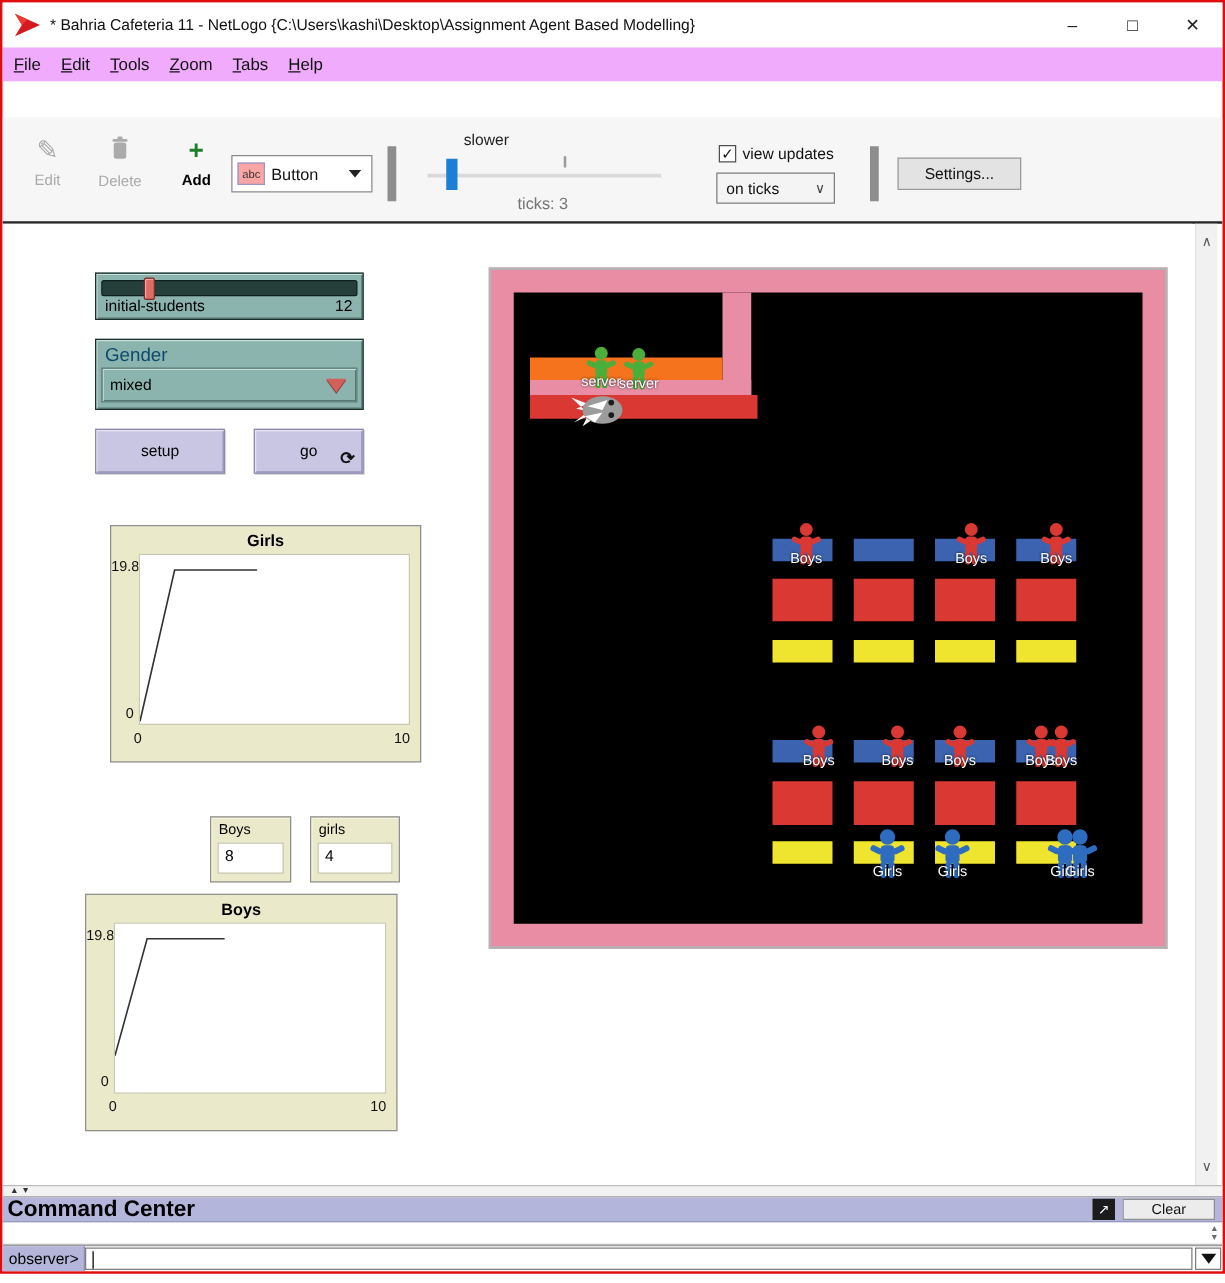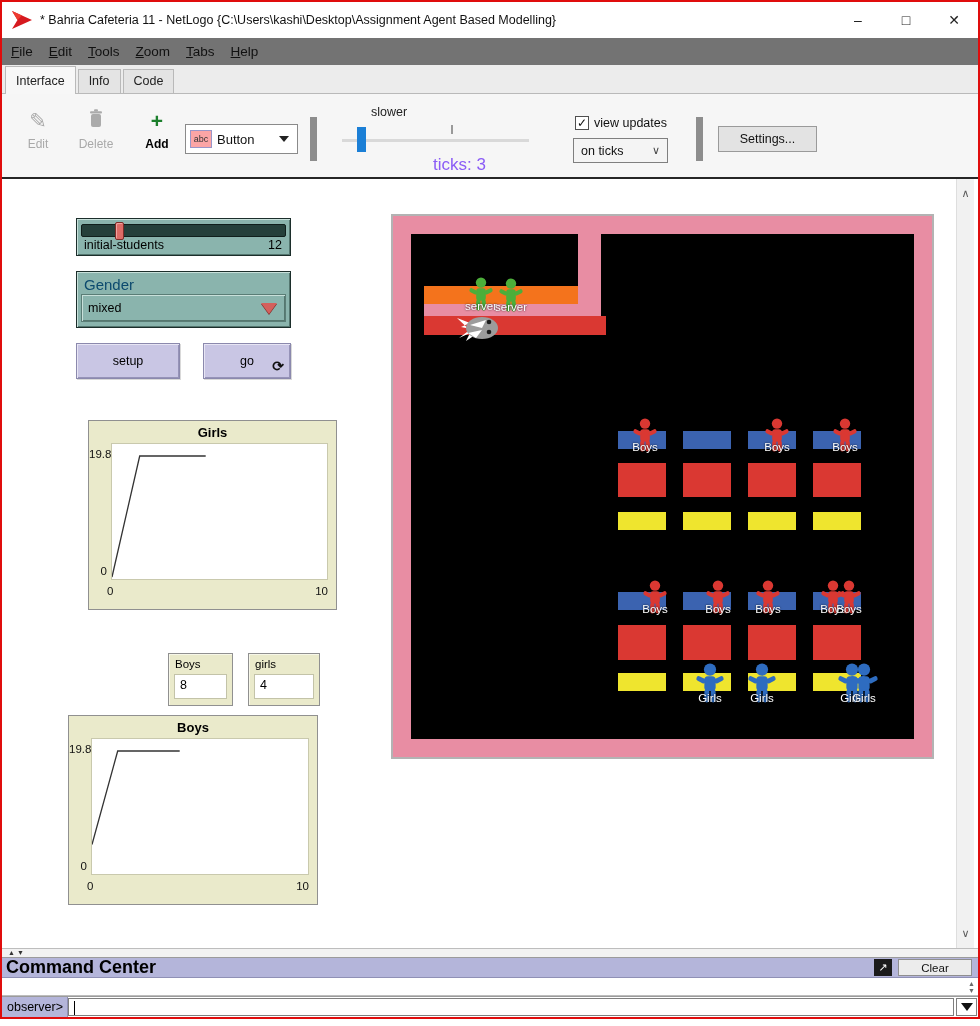--- a/index.html
+++ b/index.html
@@ -7,21 +7,21 @@
   .window { position:absolute; left:0; top:0; width:980px; height:1019px; border:2px solid #e00d0d; background:#ffffff; overflow:hidden; }
 
   
   .titlebar { position:absolute; left:0; top:0; right:0; height:36px; background:#ffffff; display:flex; align-items:center; }
   .app-icon { width:24px; height:24px; margin-left:8px; }
   .title-text { margin-left:6px; font-size:12.5px; color:#111; white-space:nowrap; }
   .win-controls { position:absolute; right:0; top:0; height:36px; display:flex; }
   .win-btn { width:48px; height:36px; display:flex; align-items:center; justify-content:center; font-size:14px; color:#222; }
 
   
-  .menubar { position:absolute; left:0; top:36px; right:0; height:27px; background:#737373; display:flex; align-items:center; gap:16px; padding-left:9px; font-size:13.5px; color:#111; }
+  .menubar { position:absolute; left:0; top:36px; right:0; height:27px; background:#f0abfc; display:flex; align-items:center; gap:16px; padding-left:9px; font-size:13.5px; color:#111; }
   .menu-item:first-letter { text-decoration:underline; }
 
   
   .tabbar { position:absolute; left:0; top:63px; right:0; height:29px; background:#ececec; border-bottom:1px solid #b9b9b9; display:flex; align-items:flex-end; padding-left:3px; }
   .tab { height:24px; padding:4px 10px 3px; font-size:12.5px; color:#222; border:1px solid #b9b9b9; border-bottom:none; background:#e4e4e4; margin-right:2px; }
   .tab.active { height:28px; background:#f7f7f7; padding-top:7px; margin-bottom:-1px; }
 
   
   .toolbar { position:absolute; left:0; top:92px; right:0; height:85px; background:#f6f6f6; border-bottom:2px solid #262626; }
   .tool-icongroup { position:absolute; top:14px; text-align:center; }
@@ -30,21 +30,21 @@
   .disabled-tool { color:#a9a9a9; }
   .add-plus { color:#1c7f2c; font-weight:bold; }
   .combo { position:absolute; background:#ffffff; border:1px solid #8a8a8a; display:flex; align-items:center; font-size:13px; color:#111; }
   .combo .abc-chip { width:22px; height:18px; background:#fca5a5; border:1px solid #9a96c8; font-size:9px; color:#333; display:flex; align-items:center; justify-content:center; margin:0 5px 0 4px; }
   .tri-down { width:0; height:0; border-left:5px solid transparent; border-right:5px solid transparent; border-top:6px solid #222; margin-left:auto; margin-right:8px; }
   .vsep { position:absolute; width:7px; background:#8d8d8d; }
   .speed-track { position:absolute; height:3px; background:#d9d9d9; }
   .speed-tick { position:absolute; width:2px; height:9px; background:#9a9a9a; }
   .speed-handle { position:absolute; width:9px; height:25px; background:#1b7fd6; }
   .speed-label { position:absolute; font-size:12.5px; color:#222; }
-  .ticks-label { position:absolute; font-size:17px; color:#8b5cf6;margin-left:19px; }
+  .ticks-label { position:absolute; font-size:13px; color:#737373; }
   .checkbox { position:absolute; width:14px; height:14px; border:1px solid #4f4f4f; background:#fff; font-size:12px; line-height:12px; text-align:center; color:#111; }
   .check-label { position:absolute; font-size:12.5px; color:#111; }
   .mode-combo { position:absolute; background:#f4f4f4; border:1px solid #7f7f7f; font-size:12.5px; color:#111; display:flex; align-items:center; padding-left:7px; }
   .mode-combo .chev { margin-left:auto; margin-right:7px; color:#444; font-size:11px; }
   .settings-btn { position:absolute; background:#e3e3e3; border:1px solid #9a9a9a; font-size:12.5px; color:#111; display:flex; align-items:center; justify-content:center; }
 
   
   .canvas { position:absolute; left:0; top:177px; width:952px; height:769px; background:#ffffff; overflow:hidden; }
 
   
@@ -143,25 +143,20 @@
 
   <div class="menubar">
     <span class="menu-item">File</span>
     <span class="menu-item">Edit</span>
     <span class="menu-item">Tools</span>
     <span class="menu-item">Zoom</span>
     <span class="menu-item">Tabs</span>
     <span class="menu-item">Help</span>
   </div>
 
-  <div class="tabbar">
-    <div class="tab active">Interface</div>
-    <div class="tab">Info</div>
-    <div class="tab">Code</div>
-  </div>
 
   <div class="toolbar">
     <div class="tool-icongroup" style="left:14px; width:44px;">
       <span class="tool-glyph disabled-tool">✎</span>
       <span class="tool-label disabled-tool">Edit</span>
     </div>
     <div class="tool-icongroup" style="left:68px; width:52px;">
       <svg width="16" height="22" viewBox="0 0 16 22">
         <rect x="3" y="6" width="10" height="13" rx="2" fill="#ababab"></rect>
         <rect x="2" y="3.2" width="12" height="2.2" rx="1" fill="#ababab"></rect>

